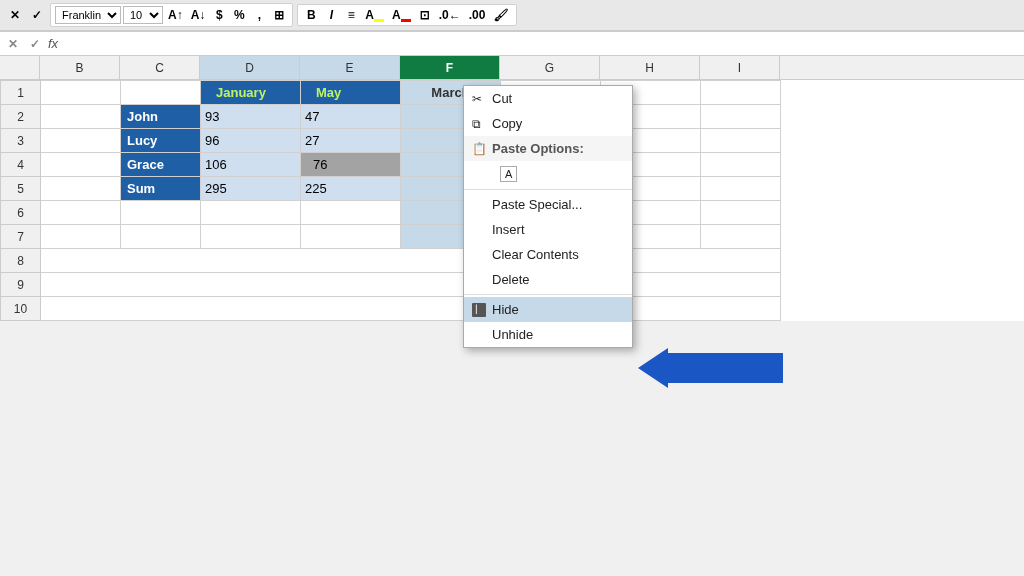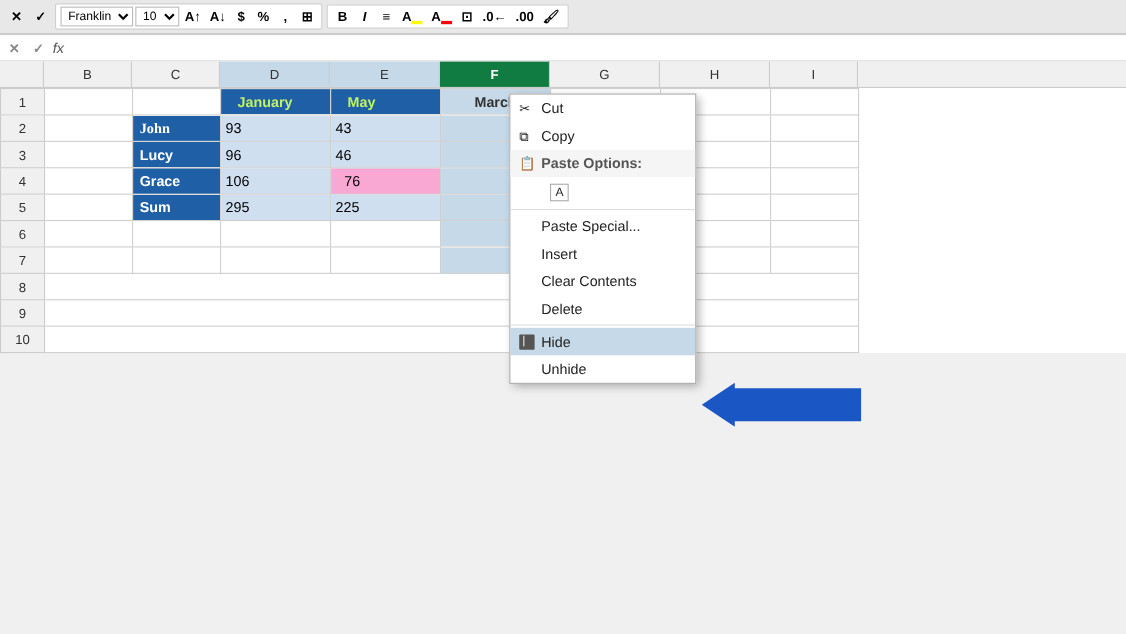--- a/index.html
+++ b/index.html
@@ -249,47 +249,47 @@
       <td class="header-cell" style="width:100px;">May</td>
       <td style="width:100px; background:#c5d9e8; text-align:center; font-weight:bold; color:#333;">March</td>
       <td style="width:100px; background:white;"></td>
       <td style="width:100px; background:white;"></td>
       <td style="width:80px; background:white;"></td>
     </tr>
 
     <tr>
       <td class="row-num">2</td>
       <td style="width:80px; background:white;"></td>
-      <td class="name-cell" style="width:80px;font-family:Liberation Serif, serif;">John</td>
+      <td class="name-cell" style="width:80px;">John</td>
       <td class="value-cell" style="width:100px; background:#d0dff0;">93</td>
-      <td class="value-cell" style="width:100px; background:#d0dff0;">43</td>
+      <td class="value-cell" style="width:100px; background:#d0dff0;">47</td>
       <td style="width:100px; background:#c5d9e8;"></td>
       <td style="width:100px; background:white;"></td>
       <td style="width:100px; background:white;"></td>
       <td style="width:80px; background:white;"></td>
     </tr>
 
     <tr>
       <td class="row-num">3</td>
       <td style="width:80px; background:white;"></td>
       <td class="name-cell" style="width:80px;margin-top:16px;">Lucy</td>
       <td class="value-cell" style="width:100px; background:#d0dff0;">96</td>
-      <td class="value-cell" style="width:100px; background:#d0dff0;">46</td>
+      <td class="value-cell" style="width:100px; background:#d0dff0;">27</td>
       <td style="width:100px; background:#c5d9e8;"></td>
       <td style="width:100px; background:white;"></td>
       <td style="width:100px; background:white;"></td>
       <td style="width:80px; background:white;"></td>
     </tr>
 
     <tr>
       <td class="row-num">4</td>
       <td style="width:80px; background:white;"></td>
       <td class="name-cell" style="width:80px;">Grace</td>
       <td class="value-cell" style="width:100px; background:#d0dff0;">106</td>
-      <td class="value-cell" style="width:100px; background:#f9a8d4;padding-left:12px;">76</td>
+      <td class="value-cell" style="width:100px; background:#a3a3a3;padding-left:12px;">76</td>
       <td style="width:100px; background:#c5d9e8;"></td>
       <td style="width:100px; background:white;"></td>
       <td style="width:100px; background:white;"></td>
       <td style="width:80px; background:white;"></td>
     </tr>
 
     <tr>
       <td class="row-num">5</td>
       <td style="width:80px; background:white;"></td>
       <td class="name-cell" style="width:80px;">Sum</td>

